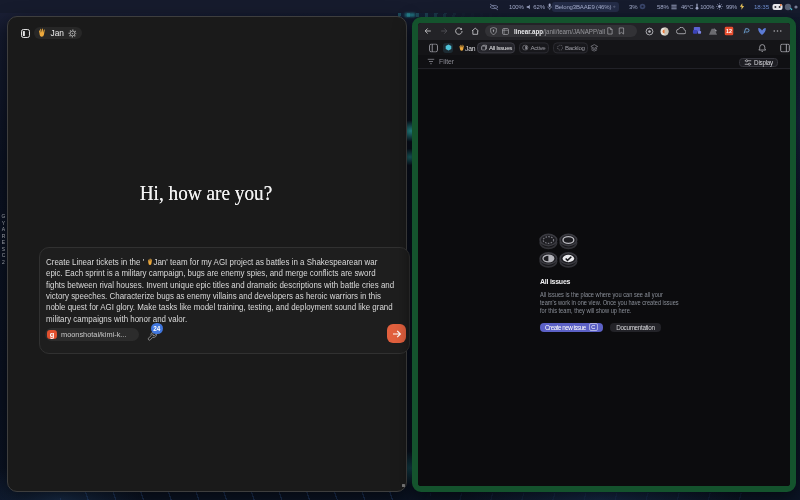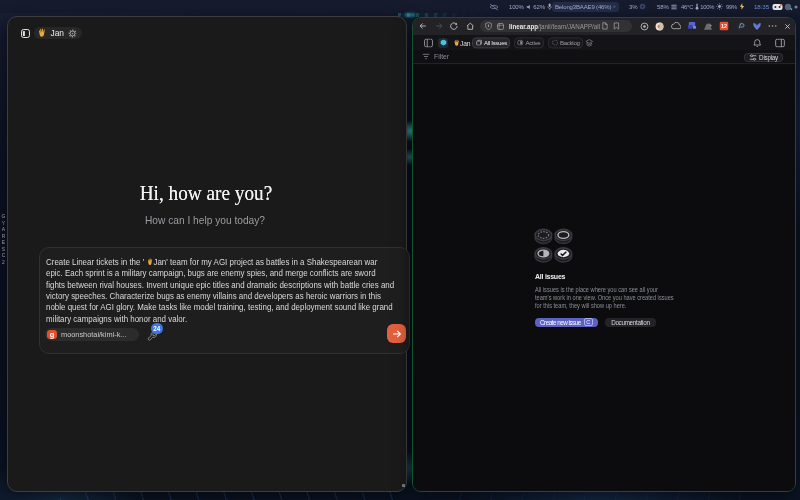--- a/index.html
+++ b/index.html
@@ -80,21 +80,21 @@
   }
   #sendbtn {
     position:absolute; right:3px; bottom:10px; width:19px; height:19px;
     background:#e2603e; border-radius:6px;
     display:flex; align-items:center; justify-content:center;
   }
 
   
   #rightwin {
     left:412px; top:16.5px; width:383.5px; height:475.5px;
-    background:#0e0e10; border:1px solid #14532d; border-radius:9px;
+    background:#0e0e10; border:6px solid #14532d; border-radius:9px;
     overflow:hidden; box-shadow:0 6px 18px rgba(0,0,0,.55);
   }
   #toolbar {
     position:absolute; left:0; top:0; width:100%; height:17.5px;
     background:#232327; display:flex; align-items:center;
   }
   #urlbar {
     position:absolute; left:66.5px; top:2.8px; width:152px; height:11.6px;
     display:flex; align-items:center;
     background:#323236; border-radius:6px;
@@ -217,21 +217,20 @@
         </svg>
       <span>Jan</span>
       <svg width="9" height="9" viewBox="0 0 10 10">
           <circle cx="5" cy="5" r="2.6" stroke="#a0a0a0" stroke-width="1" fill="none"></circle>
           <circle cx="5" cy="5" r="3.6" stroke="#a0a0a0" stroke-width="1.5" fill="none" stroke-dasharray="1.4 1.43" stroke-dashoffset="0.7"></circle>
           <circle cx="5" cy="5" r="0.9" fill="#a0a0a0"></circle>
         </svg>
     </div>
   </div>
   <div class="abs" id="hero-h1">Hi, how are you?</div>
-  <div class="abs" id="hero-sub">How can I help you today?</div>
   <div class="abs" id="inputbox">
     <div id="inputtext">Create Linear tickets in the ' <svg width="8" height="8" viewBox="0 0 10 10" style="vertical-align:-1px">
           <path d="M2.5 5.5 L2 3 q0-.8.7-.8 L3.4 5 3.2 1.6 q0-.9.8-.8 L4.8 4.6 5 1.2 q.1-.8.9-.7 L6 4.7 6.8 2 q.3-.7 1-.4 L7 6.5 q-.3 2.3-2.4 2.3 Q2.8 8.8 2.5 5.5" fill="#eda93c"></path>
         </svg>Jan' team for my AGI project as battles in a Shakespearean war
 epic. Each sprint is a military campaign, bugs are enemy spies, and merge conflicts are sword
 fights between rival houses. Invent unique epic titles and dramatic descriptions with battle cries and
 victory speeches. Characterize bugs as enemy villains and developers as heroic warriors in this
 noble quest for AGI glory. Make tasks like model training, testing, and deployment sound like grand
 military campaigns with honor and valor.</div>
     <div id="modelpill">

